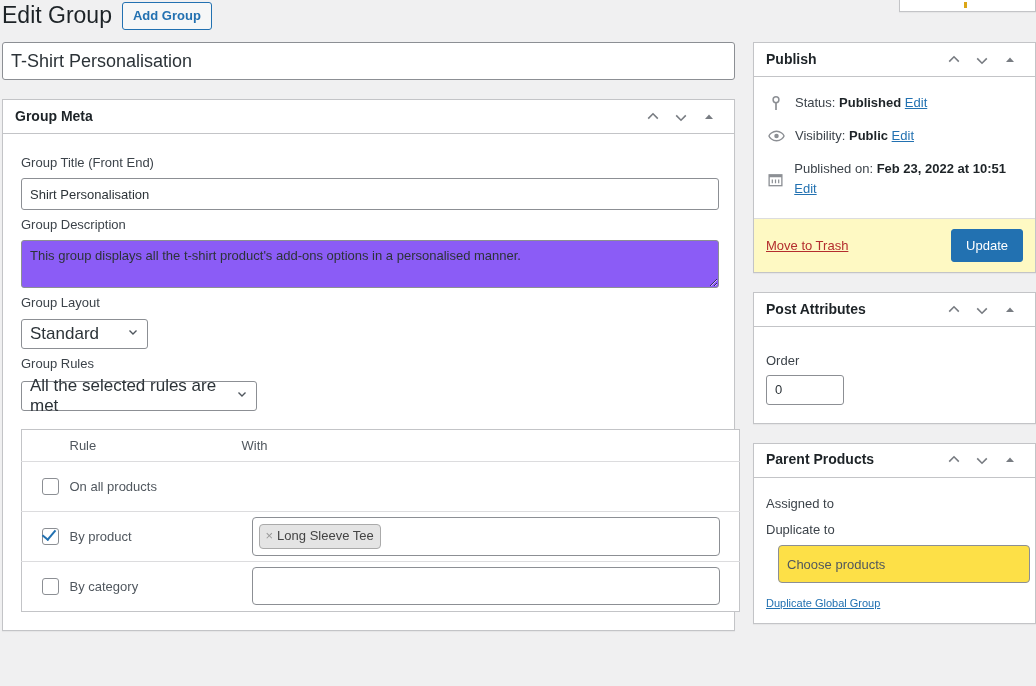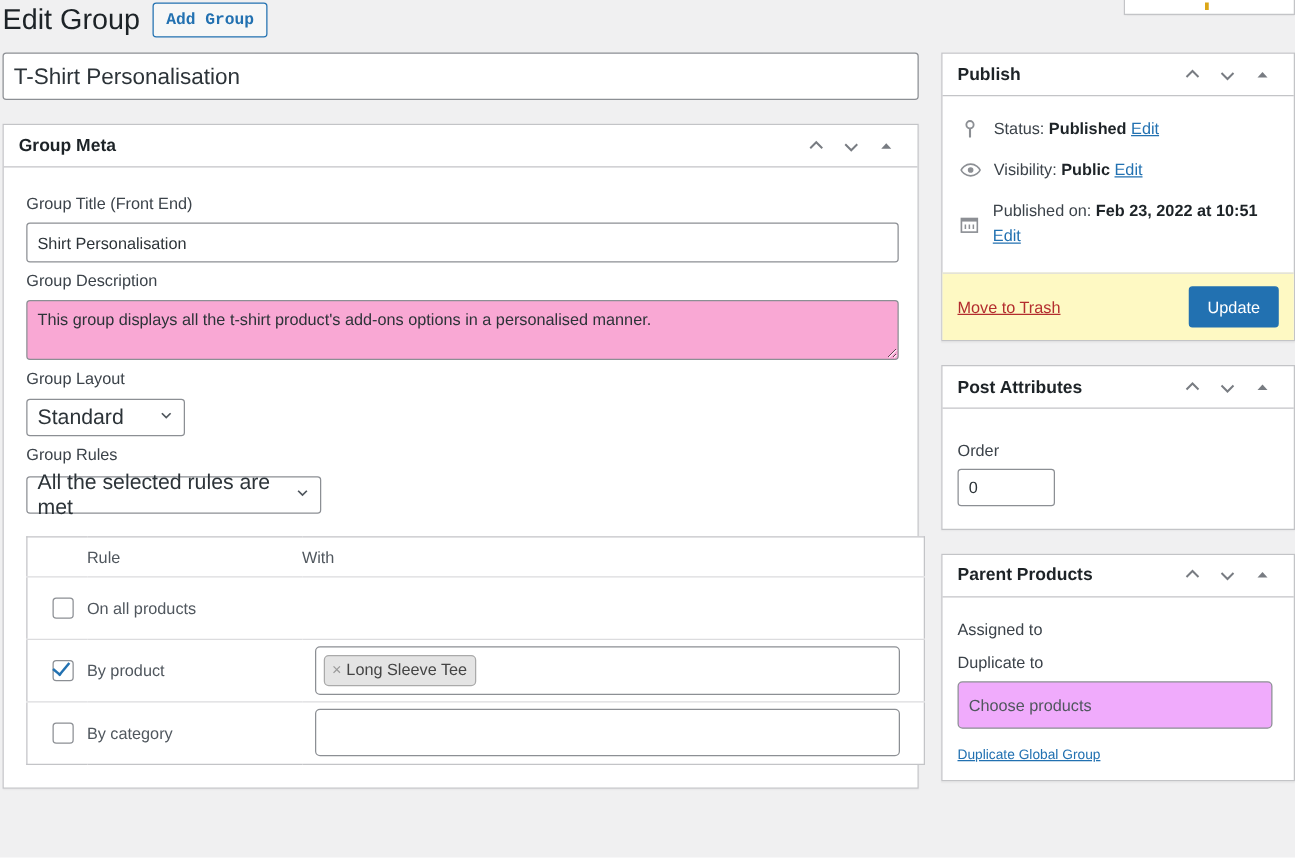--- a/index.html
+++ b/index.html
@@ -59,21 +59,20 @@
     border: 1px solid #2271b1;
     border-radius: 3px;
     color: #2271b1;
     font-size: 13px;
     font-weight: 600;
     line-height: 1;
     padding: 6px 10px 7px;
     text-decoration: none;
     cursor: pointer;
     white-space: nowrap;
-    font-family: Liberation Mono, monospace;
   }
 
   
   .col-main {
     position: absolute;
     left: 2px; top: 42px;
     width: 733px;
   }
   .col-side {
     position: absolute;
@@ -152,21 +151,21 @@
     color: #2c3338;
     padding: 0 8px;
     outline: none;
     display: block;
   }
   .textarea {
     width: 698px;
     height: 48px;
     border: 1px solid #8c8f94;
     border-radius: 3px;
-    background: #f9a8d4;
+    background: #8b5cf6;
     font-family: "Liberation Sans", sans-serif;
     font-size: 13px;
     color: #2c3338;
     padding: 5px 8px;
     outline: none;
     display: block;
     resize: vertical;
     line-height: 1.5;
   }
   .select {
@@ -347,28 +346,28 @@
     font-size: 13px;
     color: #3c434a;
     margin: 6px 0 0;
     line-height: 1.6;
   }
   .choose-input {
     width: 252px;
     height: 38px;
     border: 1px solid #8c8f94;
     border-radius: 4px;
-    background: #f0abfc;
+    background: #fde047;
     font-family: "Liberation Sans", sans-serif;
     font-size: 13px;
     color: #2c3338;
     padding: 12px 8px;
     outline: none;
     display: block;
-    margin: 4px 0 12px;
+    margin: 4px 12px 12px;
   }
   .choose-input::placeholder { color: #50575e; opacity: 1; }
   .dup-link {
     font-size: 11px;
     color: #2271b1;
     text-decoration: underline;
     cursor: pointer;
     display: inline-block;
     margin-bottom: 2px;
   }

